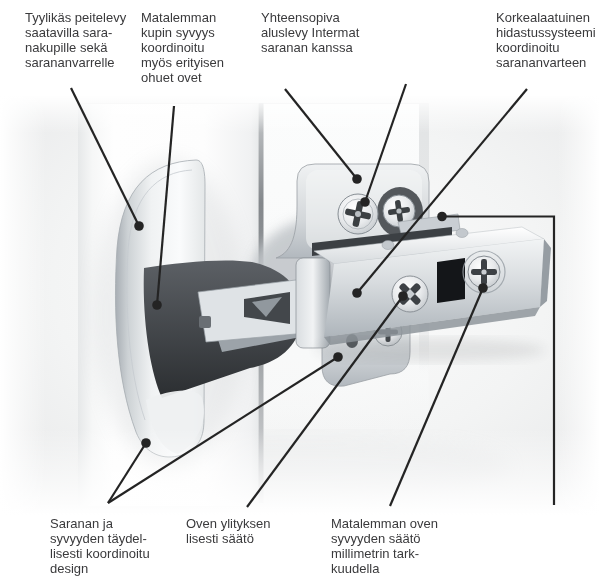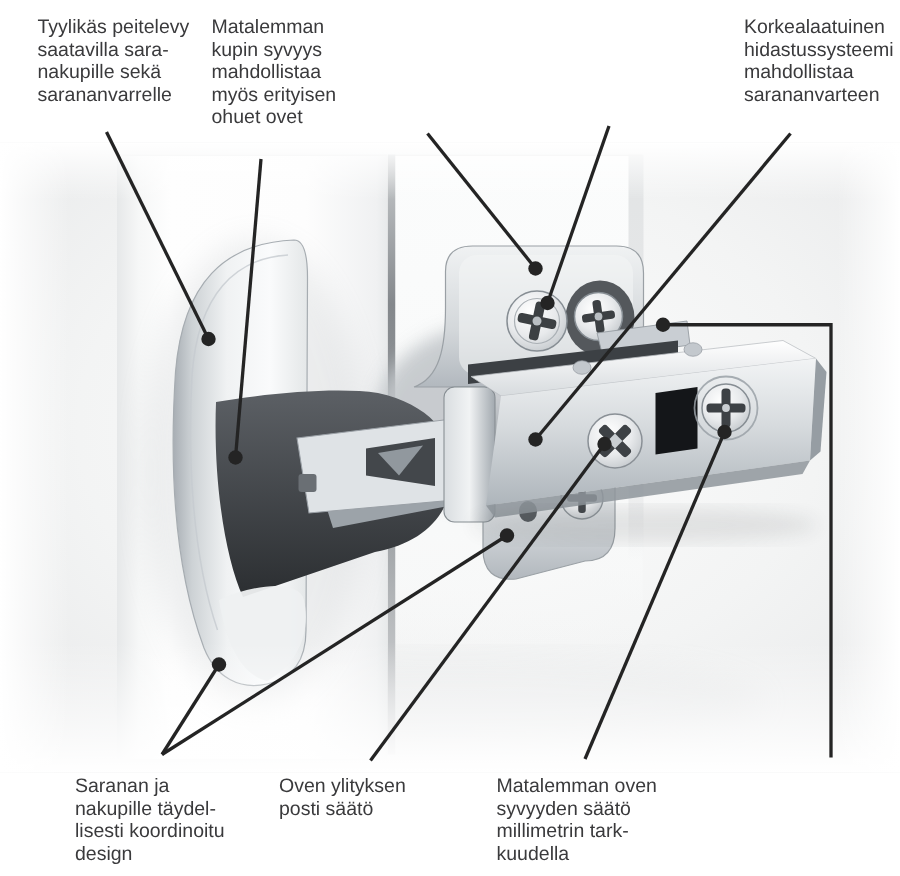--- a/index.html
+++ b/index.html
@@ -257,31 +257,34 @@
     <circle class="dot" cx="442" cy="216.5" r="4.8"></circle>
   </g>
 </svg>
 
 <div class="callout" style="left:25px;top:10px">Tyylikäs peitelevy
 saatavilla sara-
 nakupille sekä
 sarananvarrelle</div>
 <div class="callout" style="left:141px;top:10px">Matalemman
 kupin syvyys
-mahdollistaa
+koordinoitu
 myös erityisen
 ohuet ovet</div>
+<div class="callout" style="left:261px;top:10px">Yhteensopiva
+aluslevy Intermat
+saranan kanssa</div>
 <div class="callout" style="left:496px;top:10px">Korkealaatuinen
 hidastussysteemi
-mahdollistaa
+koordinoitu
 sarananvarteen</div>
 <div class="callout" style="left:50px;top:516px">Saranan ja
-nakupille täydel-
+syvyyden täydel-
 lisesti koordinoitu
 design</div>
 <div class="callout" style="left:186px;top:516px">Oven ylityksen
-posti säätö</div>
+lisesti säätö</div>
 <div class="callout" style="left:331px;top:516px">Matalemman oven
 syvyyden säätö
 millimetrin tark-
 kuudella</div>
 
 </div>
 
 </body></html>

